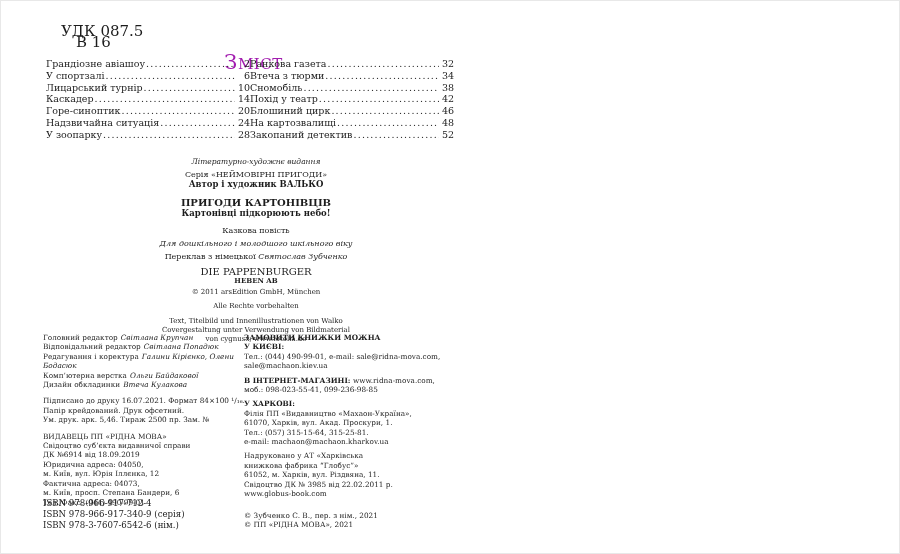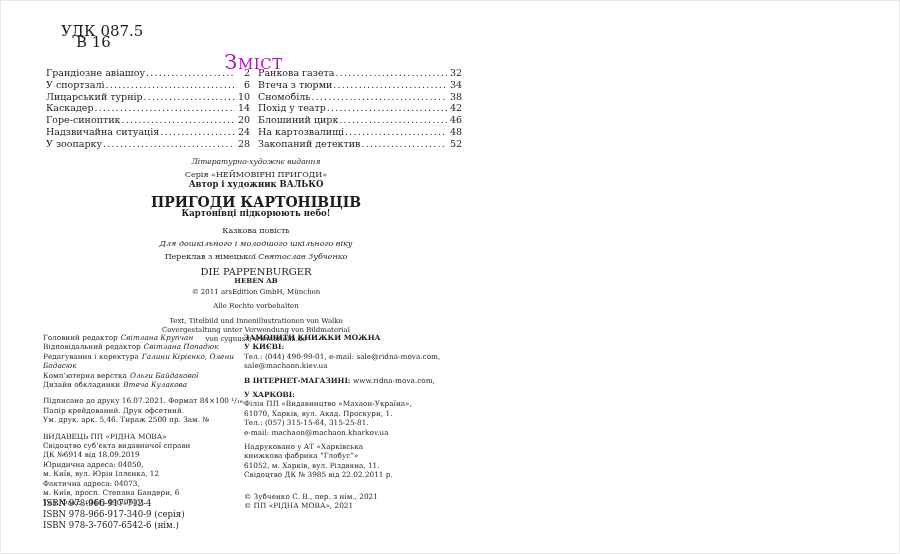--- a/index.html
+++ b/index.html
@@ -9,35 +9,35 @@
     color:#1c1c1c;overflow:hidden;box-sizing:border-box;border:1px solid #e8e8e8;
   }
   
   .udk{position:absolute;left:42px;top:25px;font-size:15px;line-height:11px;margin-left:18px;}
   .udk .udk2{margin-left:15px;}
   
   .toc-title{
     position:absolute;left:0;top:50px;width:505px;text-align:center;
     font-size:21px;line-height:22px;color:#a21caf;font-variant:small-caps;letter-spacing:.5px;
   }
-  .toc-cols{position:absolute;left:45px;top:66px;width:415px;display:flex;gap:8px;}
+  .toc-cols{position:absolute;left:45px;top:57px;width:415px;display:flex;}
   .toc-col{width:204px;}
   .toc-row{display:flex;align-items:baseline;font-size:9.5px;line-height:11.8px;white-space:nowrap;}
   .toc-t{flex:0 0 auto;}
   .leader{flex:1 1 auto;overflow:hidden;margin:0 1px;}
   .leader::after{content:"........................................................................................";letter-spacing:1.2px;}
   .toc-p{flex:0 0 auto;min-width:14px;text-align:right;}
   
   .imprint{position:absolute;left:20px;top:156px;width:470px;text-align:center;font-size:8px;line-height:9.5px;}
   .it{font-style:italic;}
   .bd{font-weight:bold;}
   .imprint .l-edition{font-size:7.5px;font-style:italic;margin-bottom:3px;}
   .imprint .l-series{margin-bottom:1px;}
   .imprint .l-author{font-weight:bold;font-size:8.5px;margin-bottom:8px;}
-  .imprint .l-title{font-weight:bold;font-size:14px;margin-bottom:2px;}
+  .imprint .l-title{font-weight:bold;font-size:10px;margin-bottom:2px;}
   .imprint .l-subtitle{font-weight:bold;font-size:8.5px;margin-bottom:7px;}
   .imprint .l-genre{margin-bottom:4px;}
   .imprint .l-audience{font-style:italic;margin-bottom:3px;}
   .imprint .l-translator{margin-bottom:7px;}
   .imprint .l-orig{font-weight:normal;font-size:10px;line-height:8.5px;}
   .imprint .l-orig2{font-weight:bold;font-size:7px;line-height:8.5px;margin-bottom:3px;}
   .imprint .l-copy{font-size:7px;margin-bottom:4px;}
   .imprint .l-rights{font-size:7px;margin-bottom:6px;}
   .imprint .l-cred{font-size:7px;line-height:8.8px;}
   
@@ -191,33 +191,35 @@
 
   <div class="col-right">
     <div class="grp">
       <div class="bd">ЗАМОВИТИ КНИЖКИ МОЖНА</div>
       <div class="bd">У КИЄВІ:</div>
       <div>Тел.: (044) 490-99-01, e-mail: sale@ridna-mova.com,</div>
       <div>sale@machaon.kiev.ua</div>
     </div>
     <div class="grp">
       <div><span class="bd">В ІНТЕРНЕТ-МАГАЗИНІ:</span><span> www.ridna-mova.com,</span></div>
+      <div>моб.: 098-023-55-41, 099-236-98-85</div>
     </div>
     <div class="grp">
       <div class="bd">У ХАРКОВІ:</div>
       <div>Філія ПП «Видавництво «Махаон-Україна»,</div>
       <div>61070, Харків, вул. Акад. Проскури, 1.</div>
       <div>Тел.: (057) 315-15-64, 315-25-81.</div>
       <div>e-mail: machaon@machaon.kharkov.ua</div>
     </div>
     <div class="grp">
       <div>Надруковано у АТ «Харківська</div>
       <div>книжкова фабрика “Глобус”»</div>
       <div>61052, м. Харків, вул. Різдвяна, 11.</div>
       <div>Свідоцтво ДК № 3985 від 22.02.2011 р.</div>
+      <div>www.globus-book.com</div>
     </div>
     <div class="copyright">
       <div>© Зубченко С. В., пер. з нім., 2021</div>
       <div>© ПП «РІДНА МОВА», 2021</div>
     </div>
   </div>
 
 </div>
 
 </body></html>

